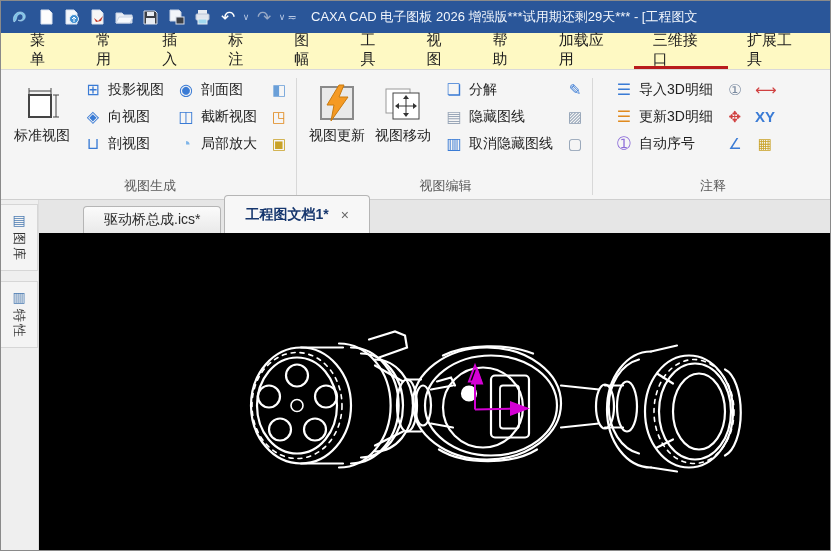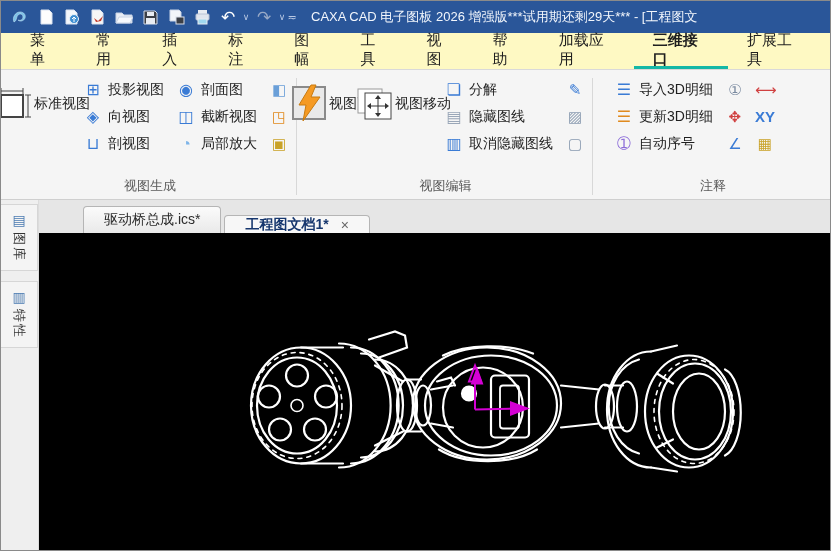--- a/index.html
+++ b/index.html
@@ -23,35 +23,35 @@
 
   
   .menubar {
     height:37px; background:#fef9c3; border-bottom:1px solid #d9d9d9;
     display:flex; align-items:stretch; padding:0 10px; flex:0 0 auto;
   }
   .menu-item {
     display:flex; align-items:center; padding:0 19px; font-size:15px; color:#1f1f1f;
     cursor:default; border-bottom:3px solid transparent;
   }
-  .menu-item.active { border-bottom:3px solid #14b8a6; font-weight:bold; }
+  .menu-item.active { border-bottom:3px solid #b91c1c; font-weight:normal; }
 
   
   .ribbon {
     height:130px; background:#f5f5f5; border-bottom:1px solid #cfcfcf;
     display:flex; align-items:stretch; padding:4px 2px 0 2px; flex:0 0 auto;
   }
   .rgroup { display:flex; flex-direction:column; padding:2px 4px 0 6px; }
   .rgroup-body { flex:1; display:flex; align-items:flex-start; }
   .rgroup-label { text-align:center; font-size:13px; color:#5a5a5a; padding:3px 0 4px 0; }
   .rsep { width:1px; background:#d8d8d8; margin:4px 1px; }
 
   .big-btn {
-    width:66px; display:flex; align-items:center;
-    padding:4px 2px; border:1px solid transparent; border-radius:3px; cursor:pointer;justify-content:center;
+    width:66px; display:flex; flex-direction:column; align-items:center;
+    padding:4px 2px; border:1px solid transparent; border-radius:3px; cursor:pointer;
   }
   .big-btn .big-ic { width:42px; height:44px; display:flex; align-items:center; justify-content:center; }
   .big-btn .lbl { font-size:14px; color:#1f1f1f; margin-top:2px; white-space:nowrap; }
 
   .btn-col { display:flex; flex-direction:column; justify-content:flex-start; margin-left:4px; }
   .small-btn {
     height:27px; display:flex; align-items:center; gap:5px; padding:0 4px;
     font-size:14px; color:#1f1f1f; white-space:nowrap; border-radius:3px; cursor:pointer;
   }
   .gi { width:20px; text-align:center; font-size:16px; line-height:20px; display:inline-block; }
@@ -83,21 +83,21 @@
   }
   .doc-tab {
     height:27px; display:flex; align-items:center; padding:0 20px;
     font-size:14px; color:#2b2b2b; cursor:pointer; position:relative;
     background:linear-gradient(#fbfbfb,#e9e9e9);
     border:1px solid #b5b5b5; border-bottom:none;
     border-radius:4px 4px 0 0; margin-right:3px;
     transform:skewX(0deg);
   }
   .doc-tab.active {
-    height:18px; background:#f7f7f7; font-weight:bold; color:#17376e;
+    height:38px; background:#f7f7f7; font-weight:bold; color:#17376e;
     z-index:2;
   }
   .tab-close { margin-left:12px; color:#666; font-size:14px; font-weight:normal; cursor:pointer; }
   .canvas { flex:1; background:#000; position:relative; min-height:0; }
   .canvas svg { position:absolute; inset:0; width:100%; height:100%; }
 </style>
 </head>
 <body>
 
 <div class="window">

